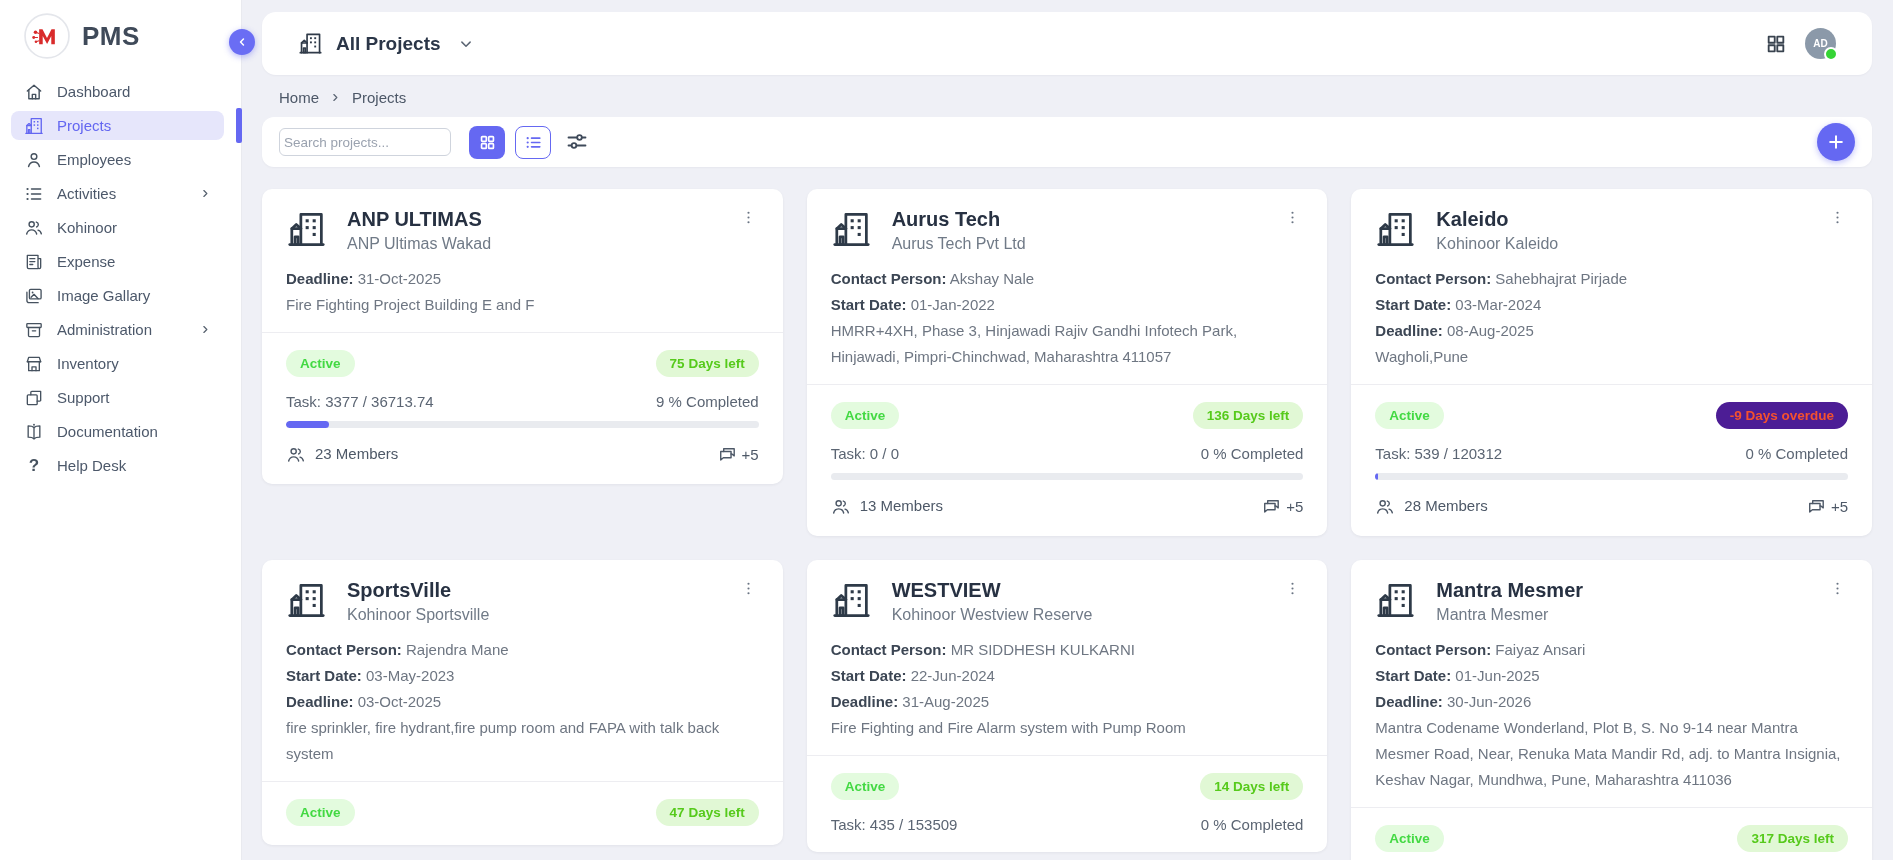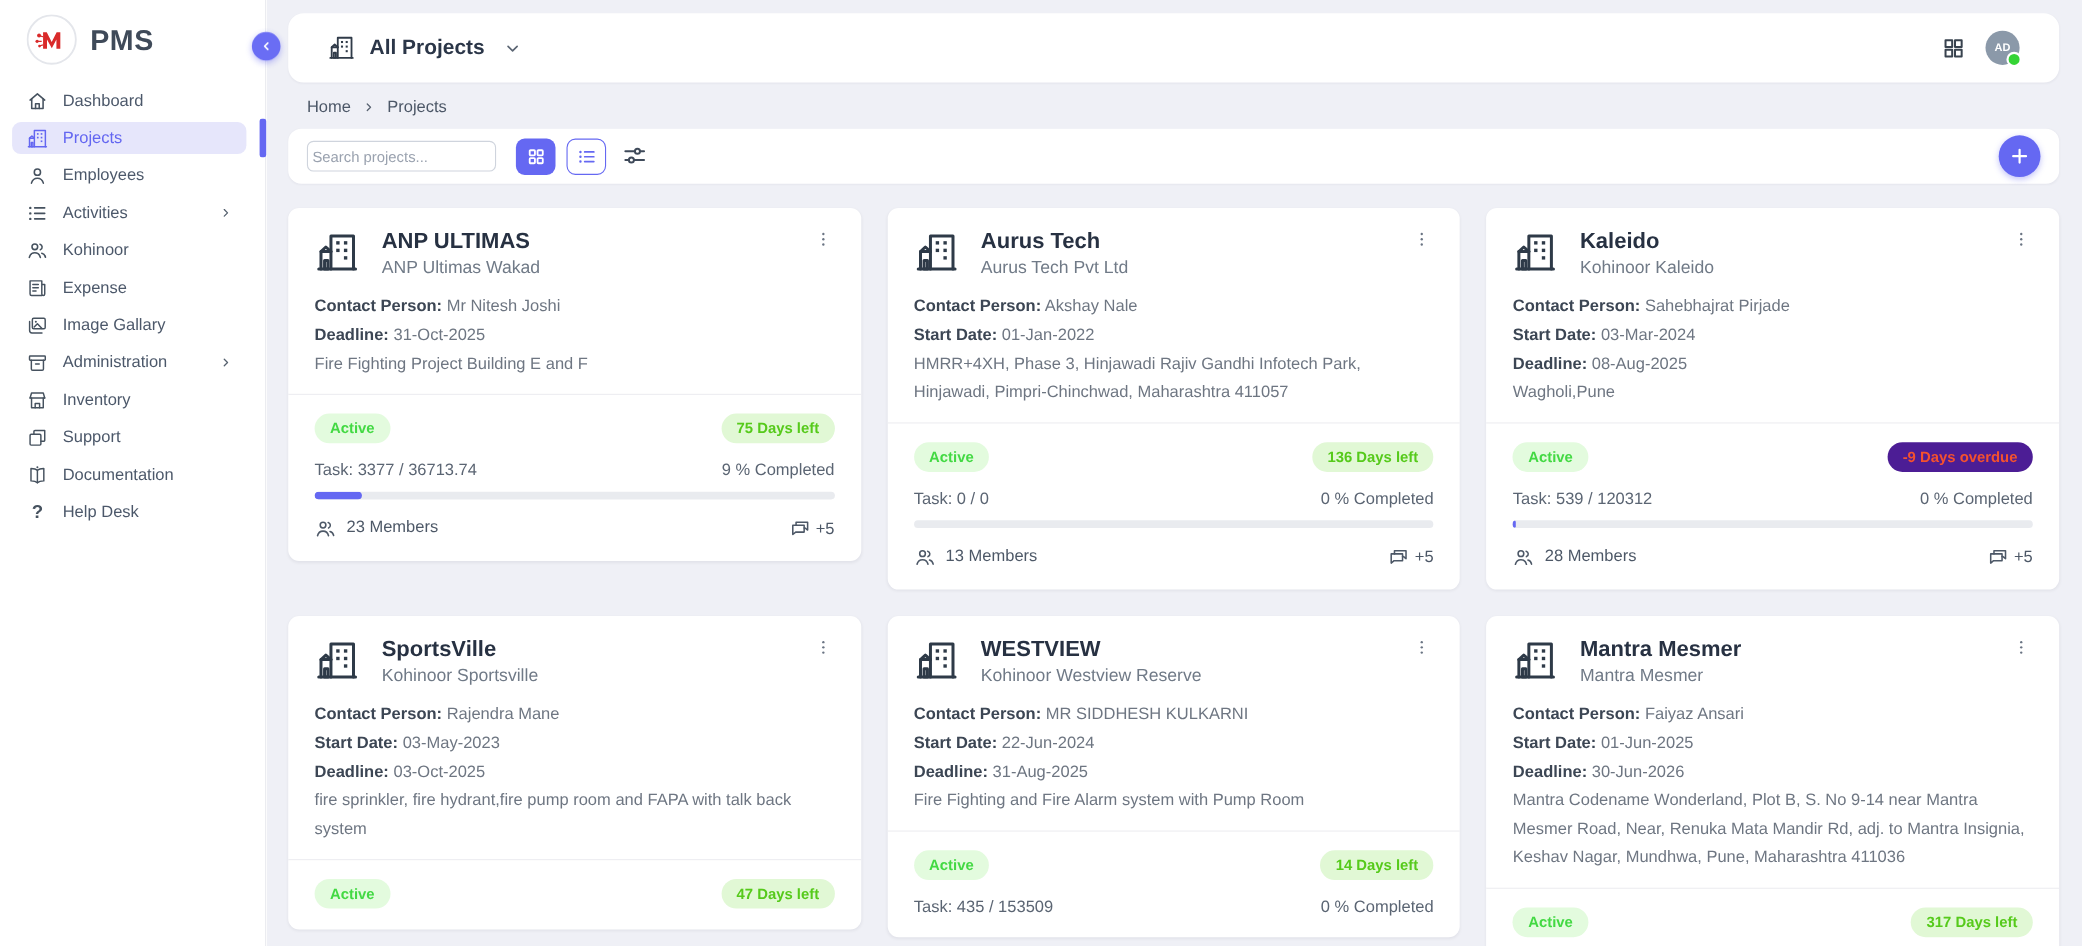--- a/index.html
+++ b/index.html
@@ -412,21 +412,20 @@
         </div>
         <button class="card-menu">
           <span><svg viewBox="0 0 24 24" fill="currentColor">
                   <circle cx="12" cy="5.3" r="1.5"></circle>
                   <circle cx="12" cy="12" r="1.5"></circle>
                   <circle cx="12" cy="18.7" r="1.5"></circle>
                 </svg></span>
         </button>
       </div>
       <div class="card-details">
-        <div><span class="dl">Contact Person:</span> <span class="dv"> Mr Nitesh Joshi</span></div>
         <div><span class="dl">Deadline:</span> <span class="dv"> 31-Oct-2025</span></div>
         <div class="desc">Fire Fighting Project Building E and F</div>
       </div>
     </div>
     <div class="card-divider"></div>
     <div class="card-bottom">
       <div class="badges">
         <span class="badge status">Active</span>
         <span class="badge days-left">75 Days left</span>
       </div>

